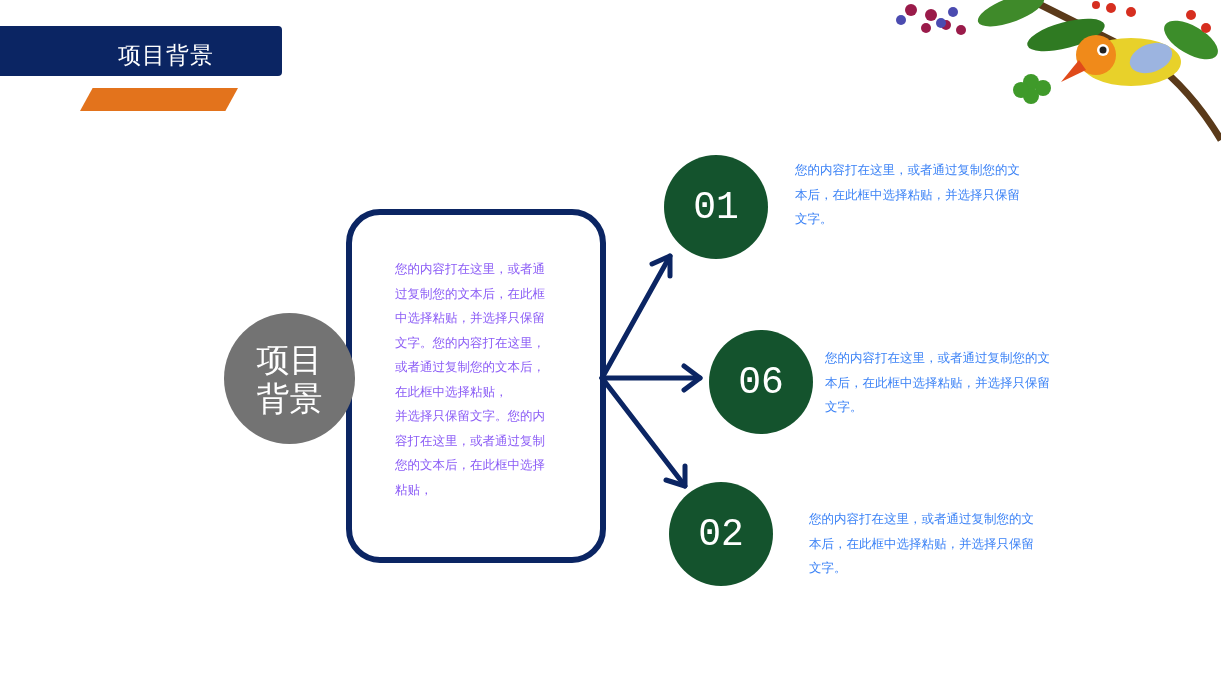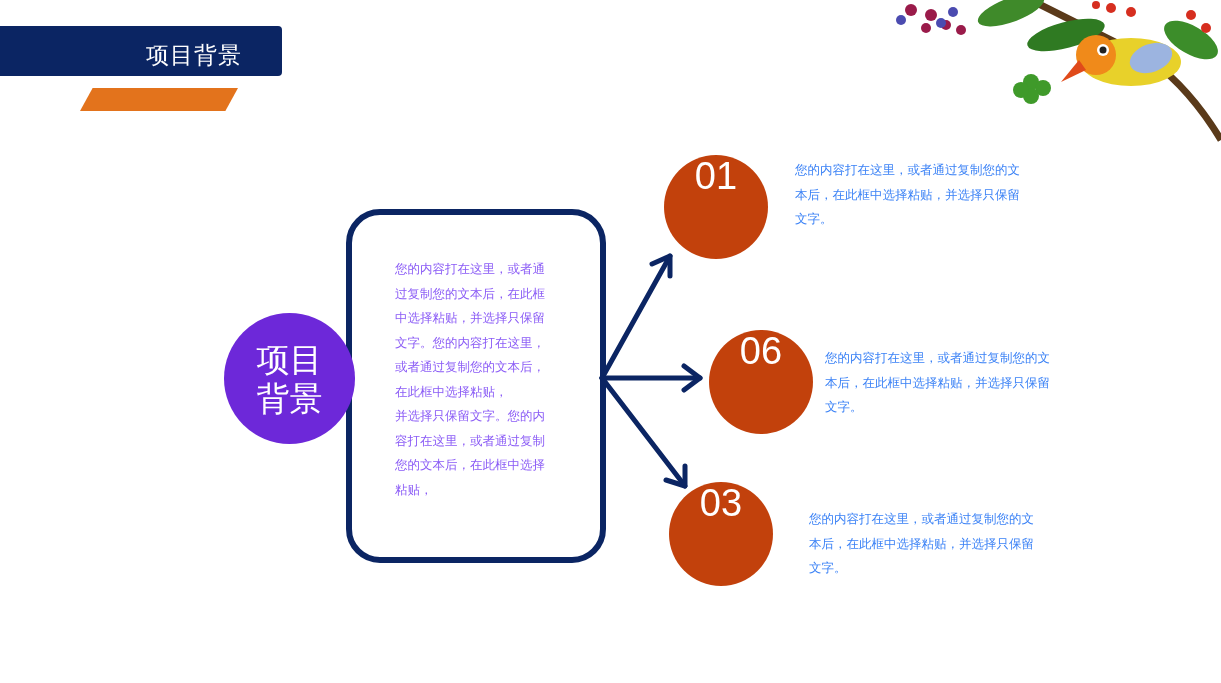--- a/index.html
+++ b/index.html
@@ -1,26 +1,26 @@
 <!DOCTYPE html>
 <html><head>
 <meta charset="utf-8">
 <style>
   html, body { margin:0; padding:0; }
   body { width:1221px; height:683px; position:relative; overflow:hidden; background:#ffffff; font-family:"DejaVu Sans", "Liberation Sans", sans-serif; }
   .title-bar { position:absolute; left:0; top:26px; width:282px; height:50px; background:#0b2563; border-radius:0 4px 4px 0; }
-  .title-text { position:absolute; left:118px; top:40px; color:#fff; font-size:23px; letter-spacing:1px;margin-left:28px; }
+  .title-text { position:absolute; left:118px; top:40px; color:#fff; font-size:23px; letter-spacing:1px; }
   .company { position:absolute; left:80px; top:88px; width:158px; height:23px; background:#e3731c; clip-path:polygon(8% 0,100% 0,92% 100%,0 100%); }
   .company-text { position:absolute; left:109px; top:88px; color:#fff; font-size:17px; font-style:italic; line-height:22px; letter-spacing:1px; font-family:"DejaVu Sans", sans-serif;margin-top:28px; }
   .deco { position:absolute; right:0; top:0; width:330px; height:145px; }
-  .hub { position:absolute; left:224px; top:313px; width:131px; height:131px; border-radius:50%; background:#6d28d9; display:flex; flex-direction:column; align-items:center; justify-content:center; color:#fff; font-size:33px; line-height:39px; }
+  .hub { position:absolute; left:224px; top:313px; width:131px; height:131px; border-radius:50%; background:#737373; display:flex; flex-direction:column; align-items:center; justify-content:center; color:#fff; font-size:33px; line-height:39px; }
   .box { position:absolute; left:346px; top:209px; width:248px; height:342px; border:6px solid #0b2563; border-radius:34px; background:#fff; }
   .box-text { position:absolute; left:395px; top:257px; width:156px; font-size:12.5px; line-height:24.5px; color:#8b5cf6; }
   .arrows { position:absolute; left:590px; top:240px; width:120px; height:260px; }
-  .num { position:absolute; width:104px; height:104px; border-radius:50%; background:#c2410c; color:#fff; font-size:38px; display:flex; justify-content:center; font-family:Liberation Sans, sans-serif; }
+  .num { position:absolute; width:104px; height:104px; border-radius:50%; background:#14532d; color:#fff; font-size:38px; display:flex; align-items:center; justify-content:center; font-family:Liberation Mono, monospace; }
   .desc { position:absolute; width:240px; font-size:12.5px; line-height:24.5px; color:#3b82f6; }
 </style>
 </head>
 <body>
 
 <div class="title-bar"></div>
 <div class="title-text">项目背景</div>
 <div class="company"></div>
 <div class="company-text">COMPANY</div>
 
@@ -82,18 +82,18 @@
   </g>
 </svg>
 
 <div class="num" style="left:664px;top:155px;">
     <span>01</span>
   </div>
 <div class="num" style="left:709px;top:330px;">
     <span>06</span>
   </div>
 <div class="num" style="left:669px;top:482px;">
-    <span>03</span>
+    <span>02</span>
   </div>
 
 <div class="desc" style="left:795px;top:158px;width:236px;">您的内容打在这里，或者通过复制您的文本后，在此框中选择粘贴，并选择只保留文字。</div>
 <div class="desc" style="left:825px;top:346px;width:236px;">您的内容打在这里，或者通过复制您的文本后，在此框中选择粘贴，并选择只保留文字。</div>
 <div class="desc" style="left:809px;top:507px;width:236px;">您的内容打在这里，或者通过复制您的文本后，在此框中选择粘贴，并选择只保留文字。</div>
 
 </body></html>

